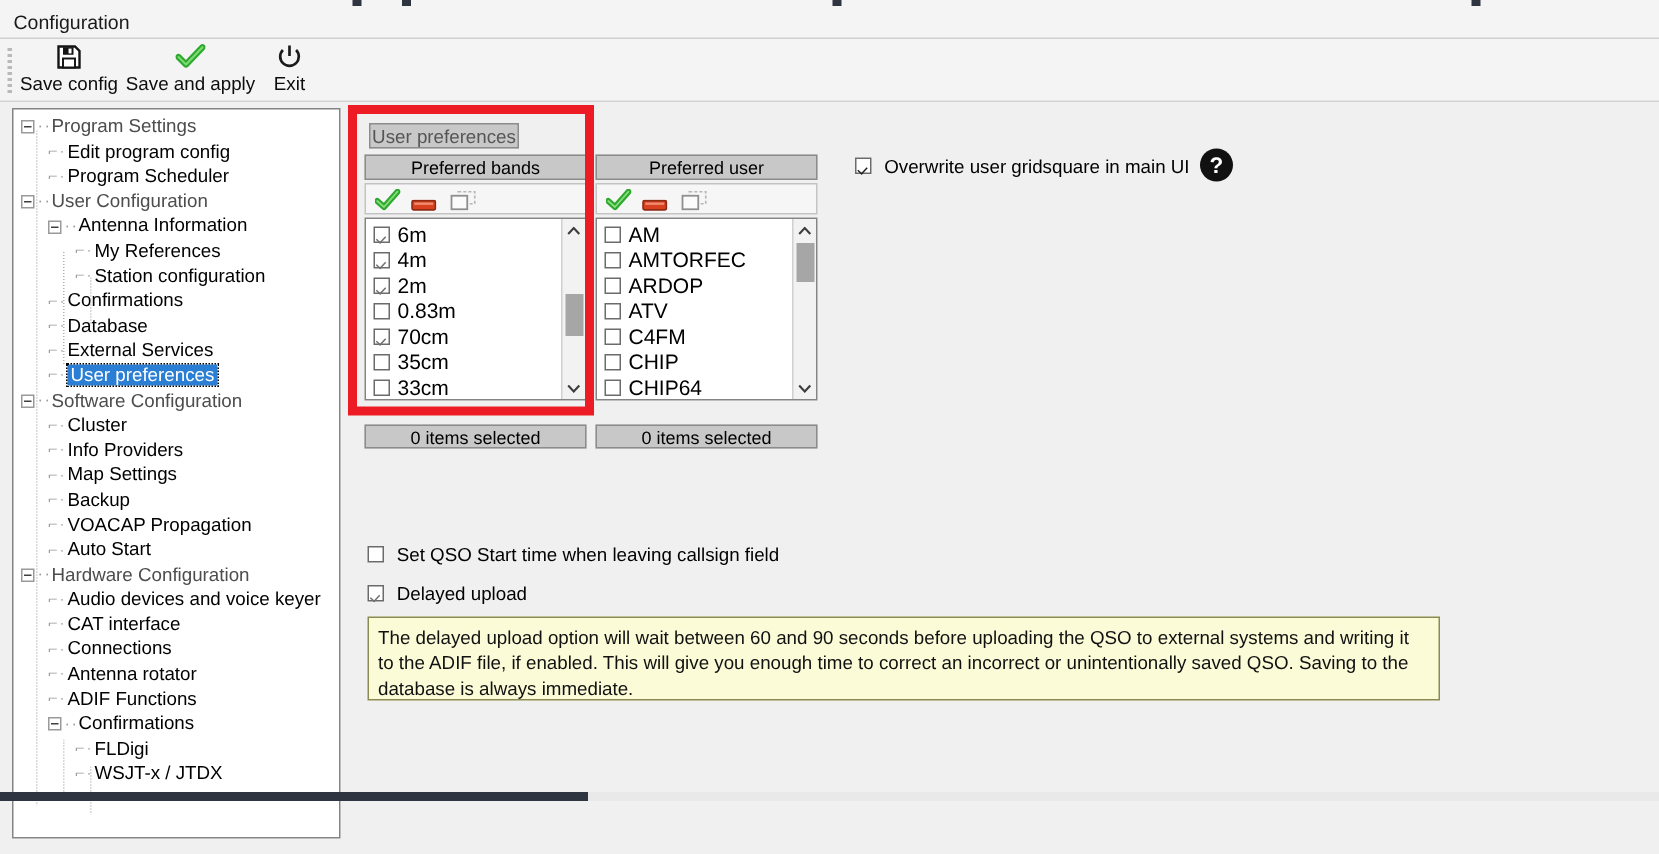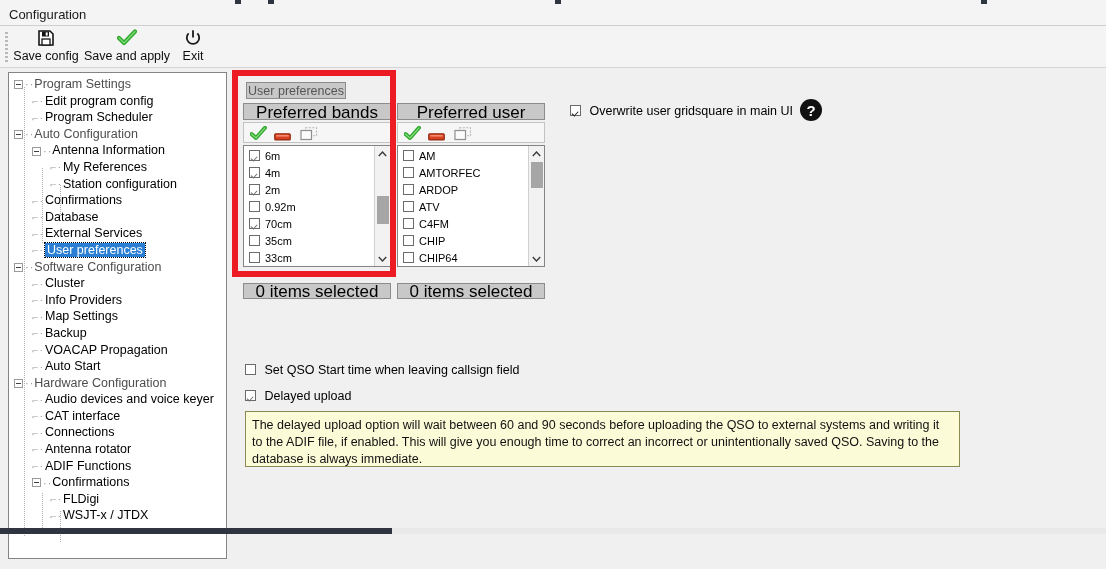--- a/index.html
+++ b/index.html
@@ -43,26 +43,26 @@
   .vline{position:absolute;width:1px;background-image:linear-gradient(to bottom,#b0b0b0 50%,transparent 50%);
          background-size:1px 2px;}
 
   
   .redbox{position:absolute;left:232px;top:70px;width:164px;height:207px;
     border:6px solid #ed1c24;box-sizing:border-box;z-index:30;pointer-events:none;}
 
   .pill{background:#c8c8c8;border:1px solid #8c8c8c;box-sizing:border-box;
         text-align:center;font-size:12.5px;line-height:17px;color:#555;}
   .hdr-btn{background:#c8c8c8;border:1px solid #8c8c8c;box-sizing:border-box;
-        text-align:center;font-size:17px;color:#000;}
+        text-align:center;font-size:12px;color:#000;}
 
   .minitool{background:#f6f6f6;border:1px solid #c3c3c3;box-sizing:border-box;}
 
   .listbox{background:#fff;border:1px solid #848484;box-sizing:border-box;position:relative;overflow:hidden;}
-  .lrow{height:17px;line-height:17px;padding-left:5px;white-space:nowrap;font-size:11px;}
+  .lrow{height:17px;line-height:17px;padding-left:5px;white-space:nowrap;font-size:14px;}
   .cb{display:inline-block;width:11px;height:11px;border:1px solid #6b6b6b;background:#fff;
       vertical-align:-1px;margin-right:5px;position:relative;box-sizing:border-box;}
   .cb.on:after{content:"";position:absolute;left:2px;top:4px;width:3px;height:5px;
       border:solid #707070;border-width:0 1.6px 1.6px 0;transform:rotate(42deg);}
   .cb.blk.on:after{border-color:#222;}
 
   .sbar{position:absolute;right:0;top:0;width:16px;bottom:0;background:#f2f2f2;border-left:1px solid #d0d0d0;box-sizing:border-box;}
   .sarrow{position:absolute;left:0;width:15px;height:15px;display:flex;align-items:center;justify-content:center;color:#4a4a4a;font-size:9px;}
   .sthumb{position:absolute;left:2px;width:12px;background:#a6a6a6;}
 
@@ -136,21 +136,21 @@
       <div class="txt">Exit</div>
     </div>
   </div>
   <div class="toolbar-rule"></div>
 
   <div class="tree-panel">
     <div id="tree-host" style="padding-top:3px;">
         <div class="tnode grp" style="padding-left: 5px;"><span class="exp"></span><span class="dots">··</span><span class="lbl">Program Settings</span></div>
         <div class="tnode" style="padding-left: 23px;"><span class="dots" style="width: 13px; overflow: hidden; display: inline-block; transform: scaleY(0.7);">⌐··</span><span class="lbl">Edit program config</span></div>
         <div class="tnode" style="padding-left: 23px;"><span class="dots" style="width: 13px; overflow: hidden; display: inline-block; transform: scaleY(0.7);">⌐··</span><span class="lbl">Program Scheduler</span></div>
-        <div class="tnode grp" style="padding-left: 5px;"><span class="exp"></span><span class="dots">··</span><span class="lbl">Auto Configuration</span></div>
+        <div class="tnode grp" style="padding-left: 5px;"><span class="exp"></span><span class="dots">··</span><span class="lbl">User Configuration</span></div>
         <div class="tnode" style="padding-left: 23px;"><span class="exp"></span><span class="dots">··</span><span class="lbl">Antenna Information</span></div>
         <div class="tnode" style="padding-left: 41px;"><span class="dots" style="width: 13px; overflow: hidden; display: inline-block; transform: scaleY(0.7);">⌐··</span><span class="lbl">My References</span></div>
         <div class="tnode" style="padding-left: 41px;"><span class="dots" style="width: 13px; overflow: hidden; display: inline-block; transform: scaleY(0.7);">⌐··</span><span class="lbl">Station configuration</span></div>
         <div class="tnode" style="padding-left: 23px;"><span class="dots" style="width: 13px; overflow: hidden; display: inline-block; transform: scaleY(0.7);">⌐··</span><span class="lbl">Confirmations</span></div>
         <div class="tnode" style="padding-left: 23px;"><span class="dots" style="width: 13px; overflow: hidden; display: inline-block; transform: scaleY(0.7);">⌐··</span><span class="lbl">Database</span></div>
         <div class="tnode" style="padding-left: 23px;"><span class="dots" style="width: 13px; overflow: hidden; display: inline-block; transform: scaleY(0.7);">⌐··</span><span class="lbl">External Services</span></div>
         <div class="tnode sel" style="padding-left: 23px;"><span class="dots" style="width: 13px; overflow: hidden; display: inline-block; transform: scaleY(0.7);">⌐··</span><span class="lbl">User preferences</span></div>
         <div class="tnode grp" style="padding-left: 5px;"><span class="exp"></span><span class="dots">··</span><span class="lbl">Software Configuration</span></div>
         <div class="tnode" style="padding-left: 23px;"><span class="dots" style="width: 13px; overflow: hidden; display: inline-block; transform: scaleY(0.7);">⌐··</span><span class="lbl">Cluster</span></div>
         <div class="tnode" style="padding-left: 23px;"><span class="dots" style="width: 13px; overflow: hidden; display: inline-block; transform: scaleY(0.7);">⌐··</span><span class="lbl">Info Providers</span></div>
@@ -200,21 +200,21 @@
         <rect x="5.5" y="0.8" width="11" height="8" fill="none" stroke="#b6b6b6" stroke-width="1.1" stroke-dasharray="2 1.4"></rect>
         <rect x="1" y="3.5" width="10.5" height="9" fill="#fbfbfb" stroke="#8f8f8f" stroke-width="1.2"></rect>
       </svg>
     </div>
   </div>
   <div class="listbox" style="position:absolute;left:243px;top:145px;width:148px;height:122px;">
     <div id="bands-host" style="padding-top:2px;padding-right:17px;">
         <div class="lrow"><span class="cb on"></span><span>6m</span></div>
         <div class="lrow"><span class="cb on"></span><span>4m</span></div>
         <div class="lrow"><span class="cb on"></span><span>2m</span></div>
-        <div class="lrow"><span class="cb"></span><span>0.92m</span></div>
+        <div class="lrow"><span class="cb"></span><span>0.83m</span></div>
         <div class="lrow"><span class="cb on"></span><span>70cm</span></div>
         <div class="lrow"><span class="cb"></span><span>35cm</span></div>
         <div class="lrow"><span class="cb"></span><span>33cm</span></div>
       </div>
     <div class="sbar">
       <div class="sarrow" style="top:0;">
         <svg width="9" height="6" viewBox="0 0 9 6">
             <path d="M0.8 5 L4.5 1 L8.2 5" fill="none" stroke="#3c3c3c" stroke-width="1.4"></path>
           </svg>
       </div>

